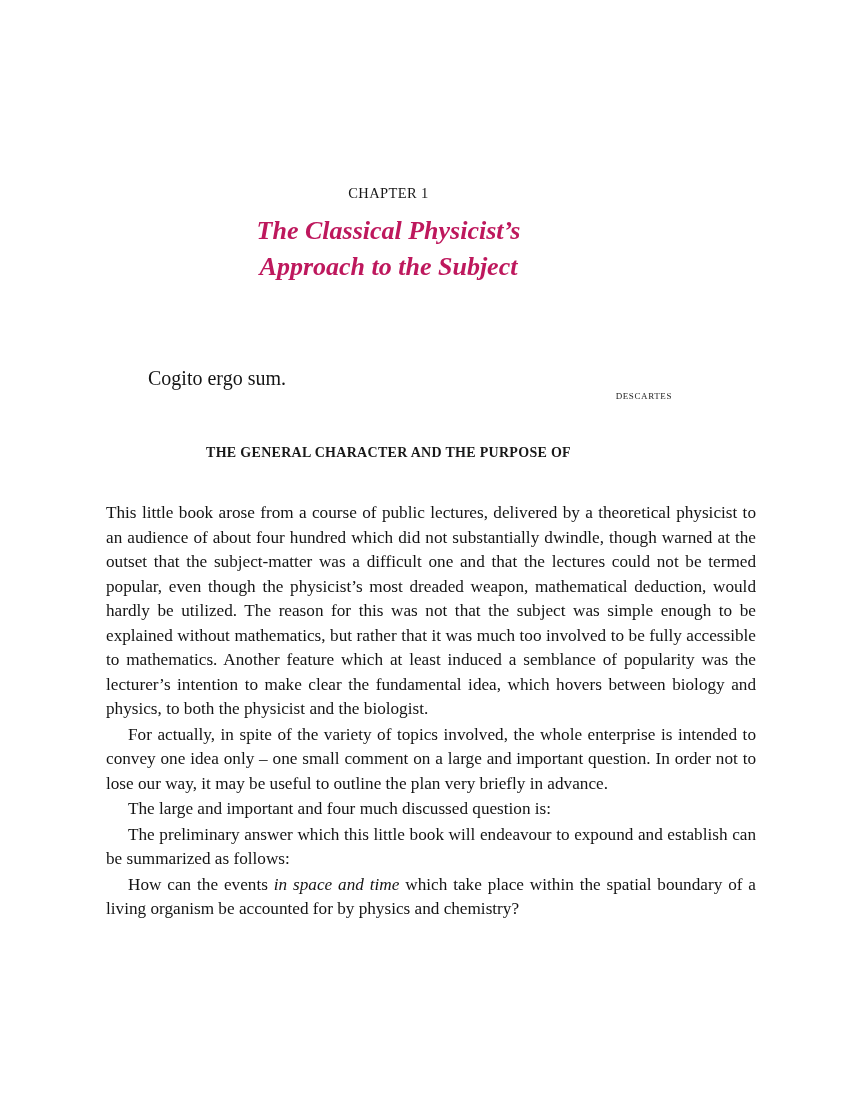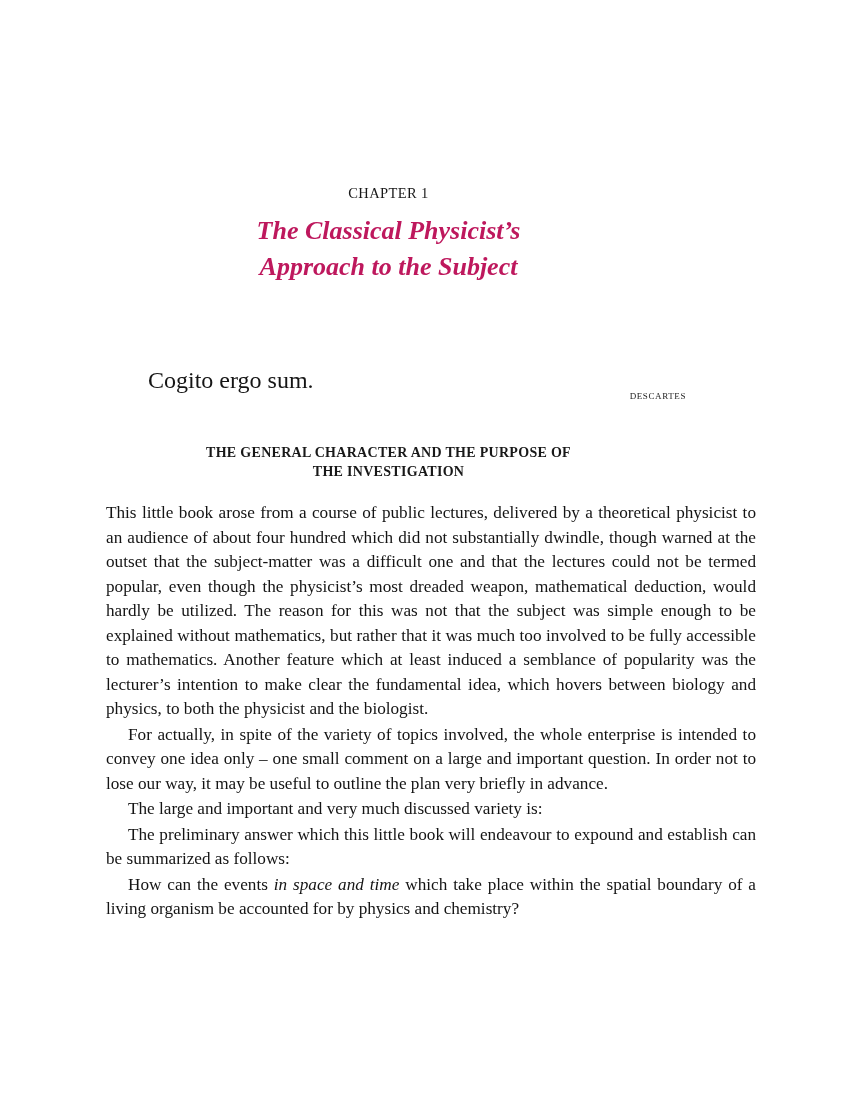--- a/index.html
+++ b/index.html
@@ -32,27 +32,27 @@
     font-style: italic;
     font-weight: 600;
     font-size: 26px;
     line-height: 36px;
     color: #be185d;
   }
   .epigraph-quote {
     position: absolute;
     top: 367px;
     left: 148px;
-    font-size: 24px;
+    font-size: 20px;
     color: #151515;
   }
   .epigraph-attribution {
     position: absolute;
     top: 391px;
-    right: 91px;
+    right: 105px;
     font-size: 9px;
     letter-spacing: 0.6px;
     color: #222222;
   }
   .section-heading {
     position: absolute;
     top: 444px;
     left: 0;
     width: 100%;
     text-align: center;
@@ -87,24 +87,23 @@
     <div>The Classical Physicist’s</div>
     <div>Approach to the Subject</div>
   </div>
 
   <div class="epigraph-quote">Cogito ergo sum.</div>
 
   <div class="epigraph-attribution">DESCARTES</div>
 
   <div class="section-heading">
     <div>THE GENERAL CHARACTER AND THE PURPOSE OF</div>
-    <div>THE INVESTIGATION</div>
   </div>
 
   <div class="body-text">
       <p class=""><span>This little book arose from a course of public lectures, delivered by a theoretical physicist to an audience of about four hundred which did not substantially dwindle, though warned at the outset that the subject-matter was a difficult one and that the lectures could not be termed popular, even though the physicist’s most dreaded weapon, mathematical deduction, would hardly be utilized. The reason for this was not that the subject was simple enough to be explained without mathematics, but rather that it was much too involved to be fully accessible to mathematics. Another feature which at least induced a semblance of popularity was the lecturer’s intention to make clear the fundamental idea, which hovers between biology and physics, to both the physicist and the biologist.</span></p>
       <p class="indent"><span>For actually, in spite of the variety of topics involved, the whole enterprise is intended to convey one idea only – one small comment on a large and important question. In order not to lose our way, it may be useful to outline the plan very briefly in advance.</span></p>
-      <p class="indent"><span>The large and important and very much discussed variety is:</span></p>
+      <p class="indent"><span>The large and important and four much discussed question is:</span></p>
       <p class="indent"><span>The preliminary answer which this little book will endeavour to expound and establish can be summarized as follows:</span></p>
       <p class="indent"><span>How can the events </span><span class="em">in space and time</span><span> which take place within the spatial boundary of a living organism be accounted for by physics and chemistry?</span></p>
     </div>
 
 </div>
 
 </body></html>

